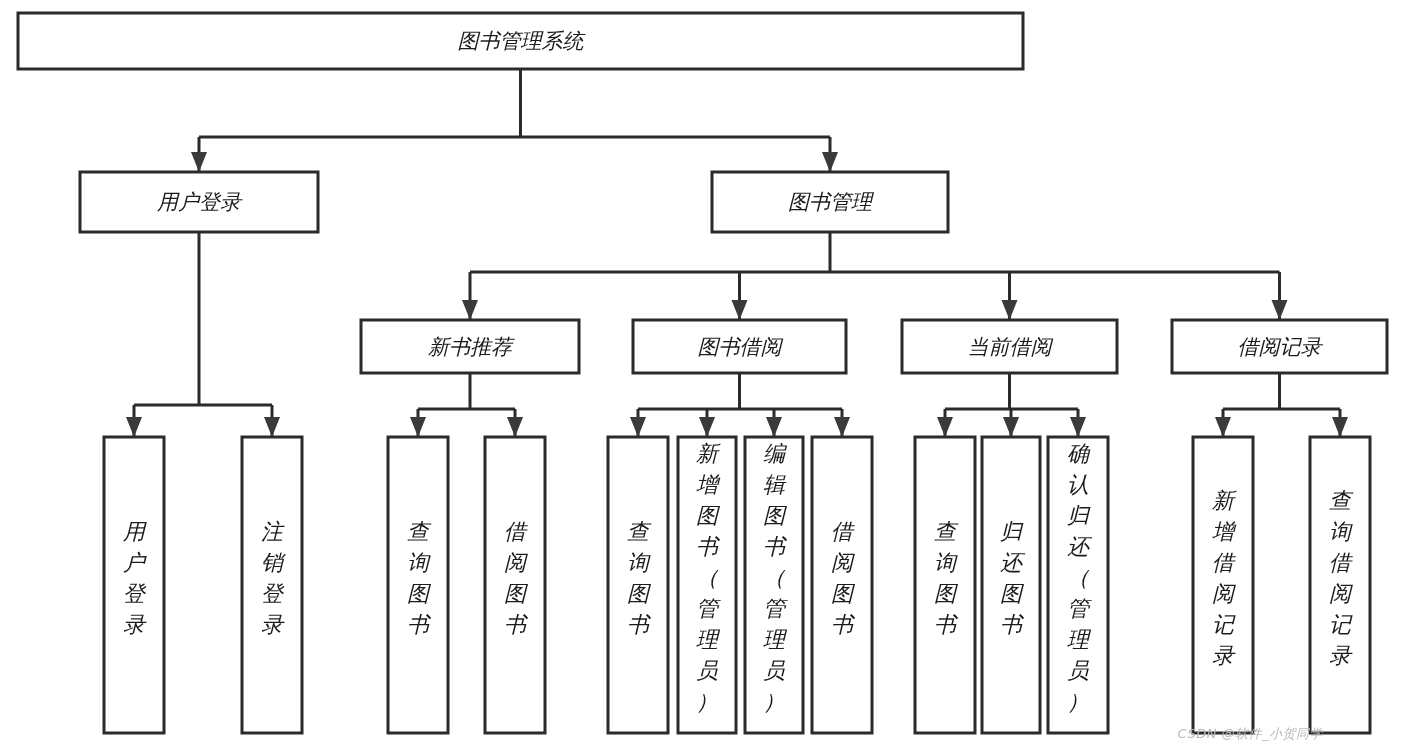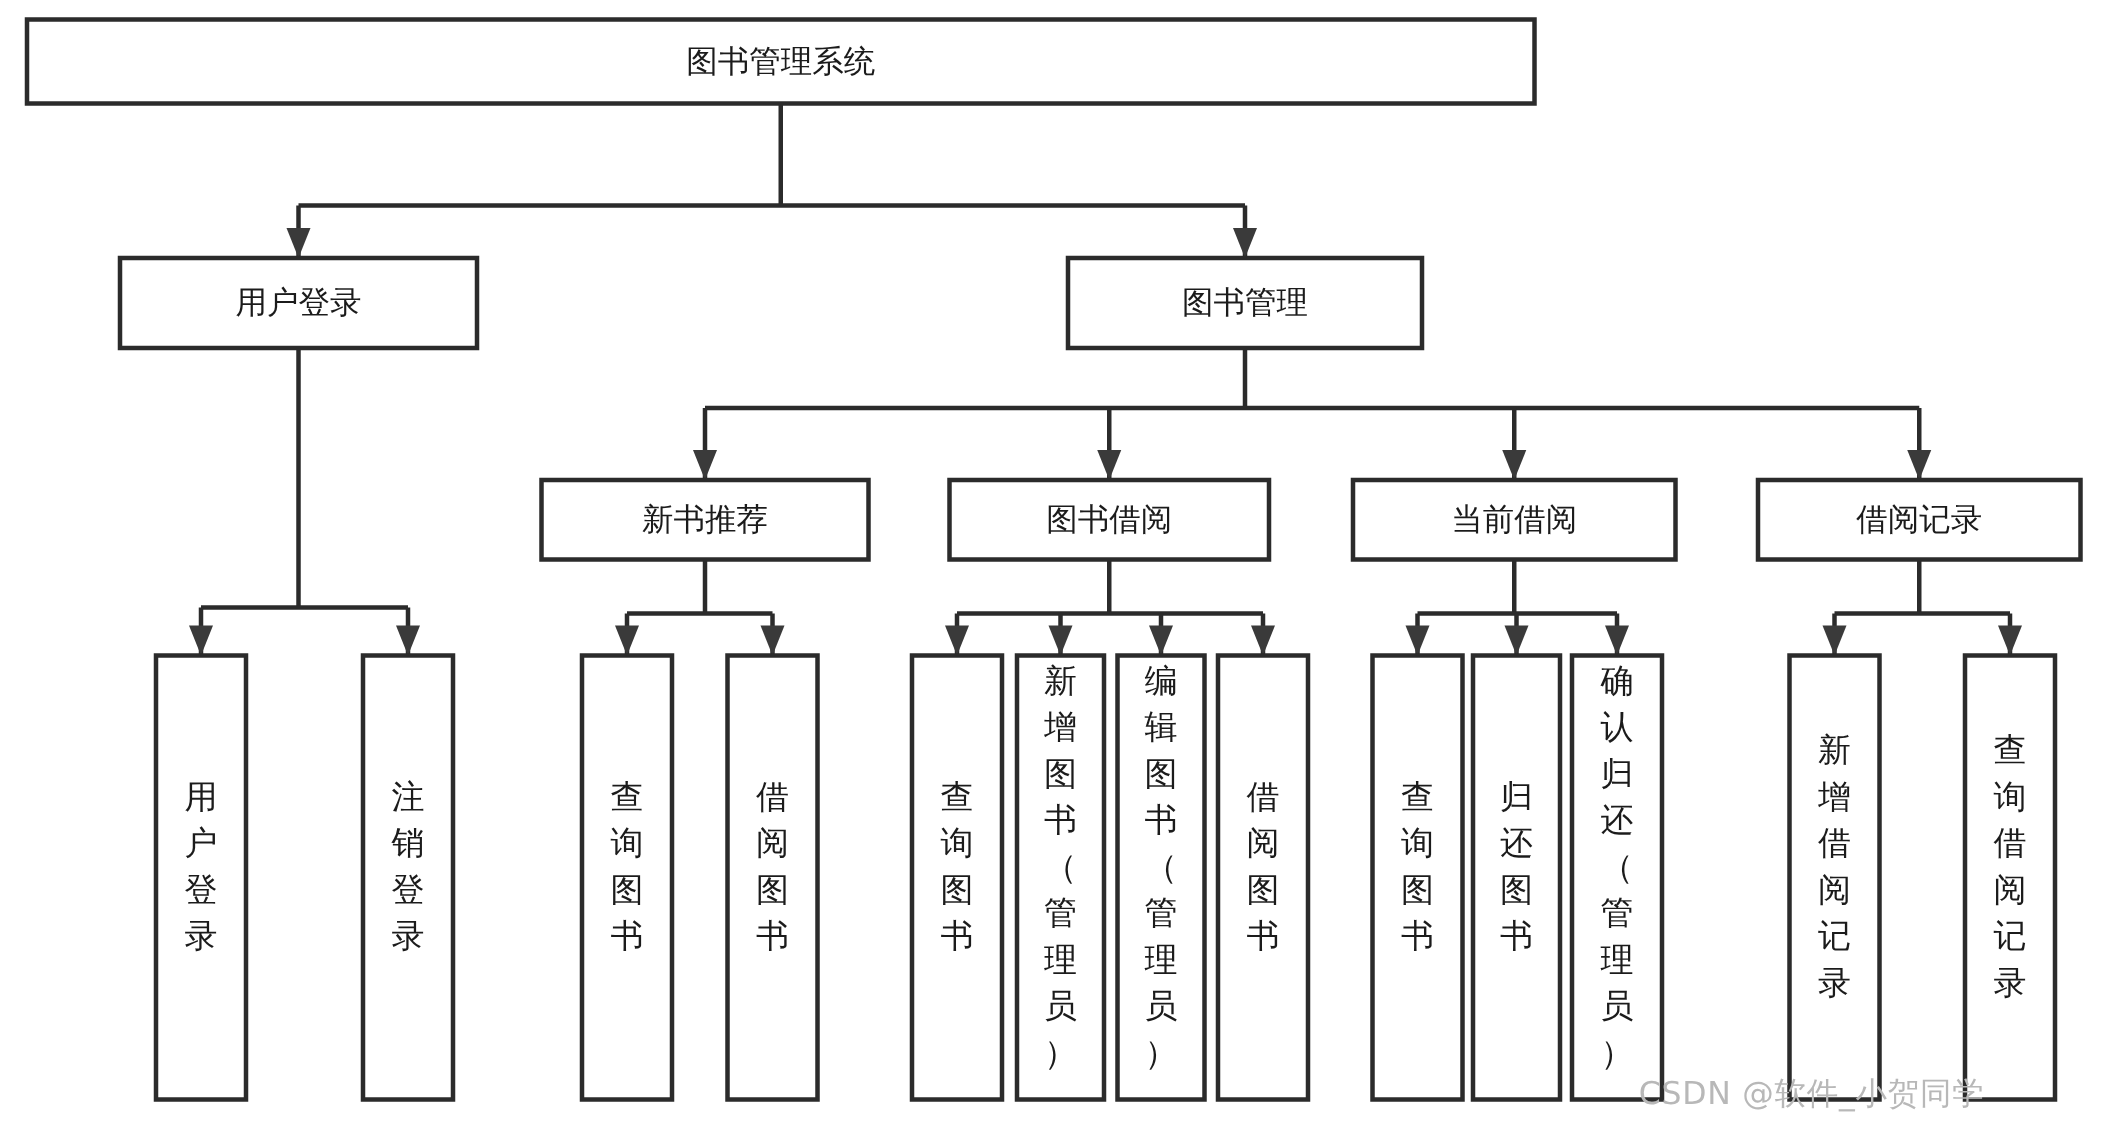--- a/index.html
+++ b/index.html
@@ -11,20 +11,21 @@
     width: 1405px;
     height: 747px;
     font-family: "DejaVu Sans", "Liberation Sans", sans-serif;
     overflow: hidden;
     position: relative;
   }
   #diagram-root {
     position: relative;
     width: 1335px;
     height: 747px;
+    font-style: italic;
   }
   svg.flowchart {
     display: block;
     width: 1405px;
     height: 747px;
   }
   .node-rect {
     fill: #ffffff;
     stroke: #2b2b2b;
     stroke-width: 3;
@@ -50,21 +51,21 @@
     font-family: "DejaVu Sans", "Liberation Sans", sans-serif;
     fill: #1b1b1b;
     font-size: 22px;
     text-anchor: middle;
   }
   .watermark {
     position: absolute;
     right: 12px;
     bottom: 4px;
     font-family: "DejaVu Sans", "Liberation Sans", sans-serif;
-    font-size: 21px;
+    font-size: 13px;
     color: #b8b8b8;
     white-space: nowrap;
     letter-spacing: 0.5px;
   }
 </style>
 </head>
 <body>
 
 <div id="diagram-root">
   <svg class="flowchart" viewBox="0 0 1405 747" xmlns="http://www.w3.org/2000/svg">

